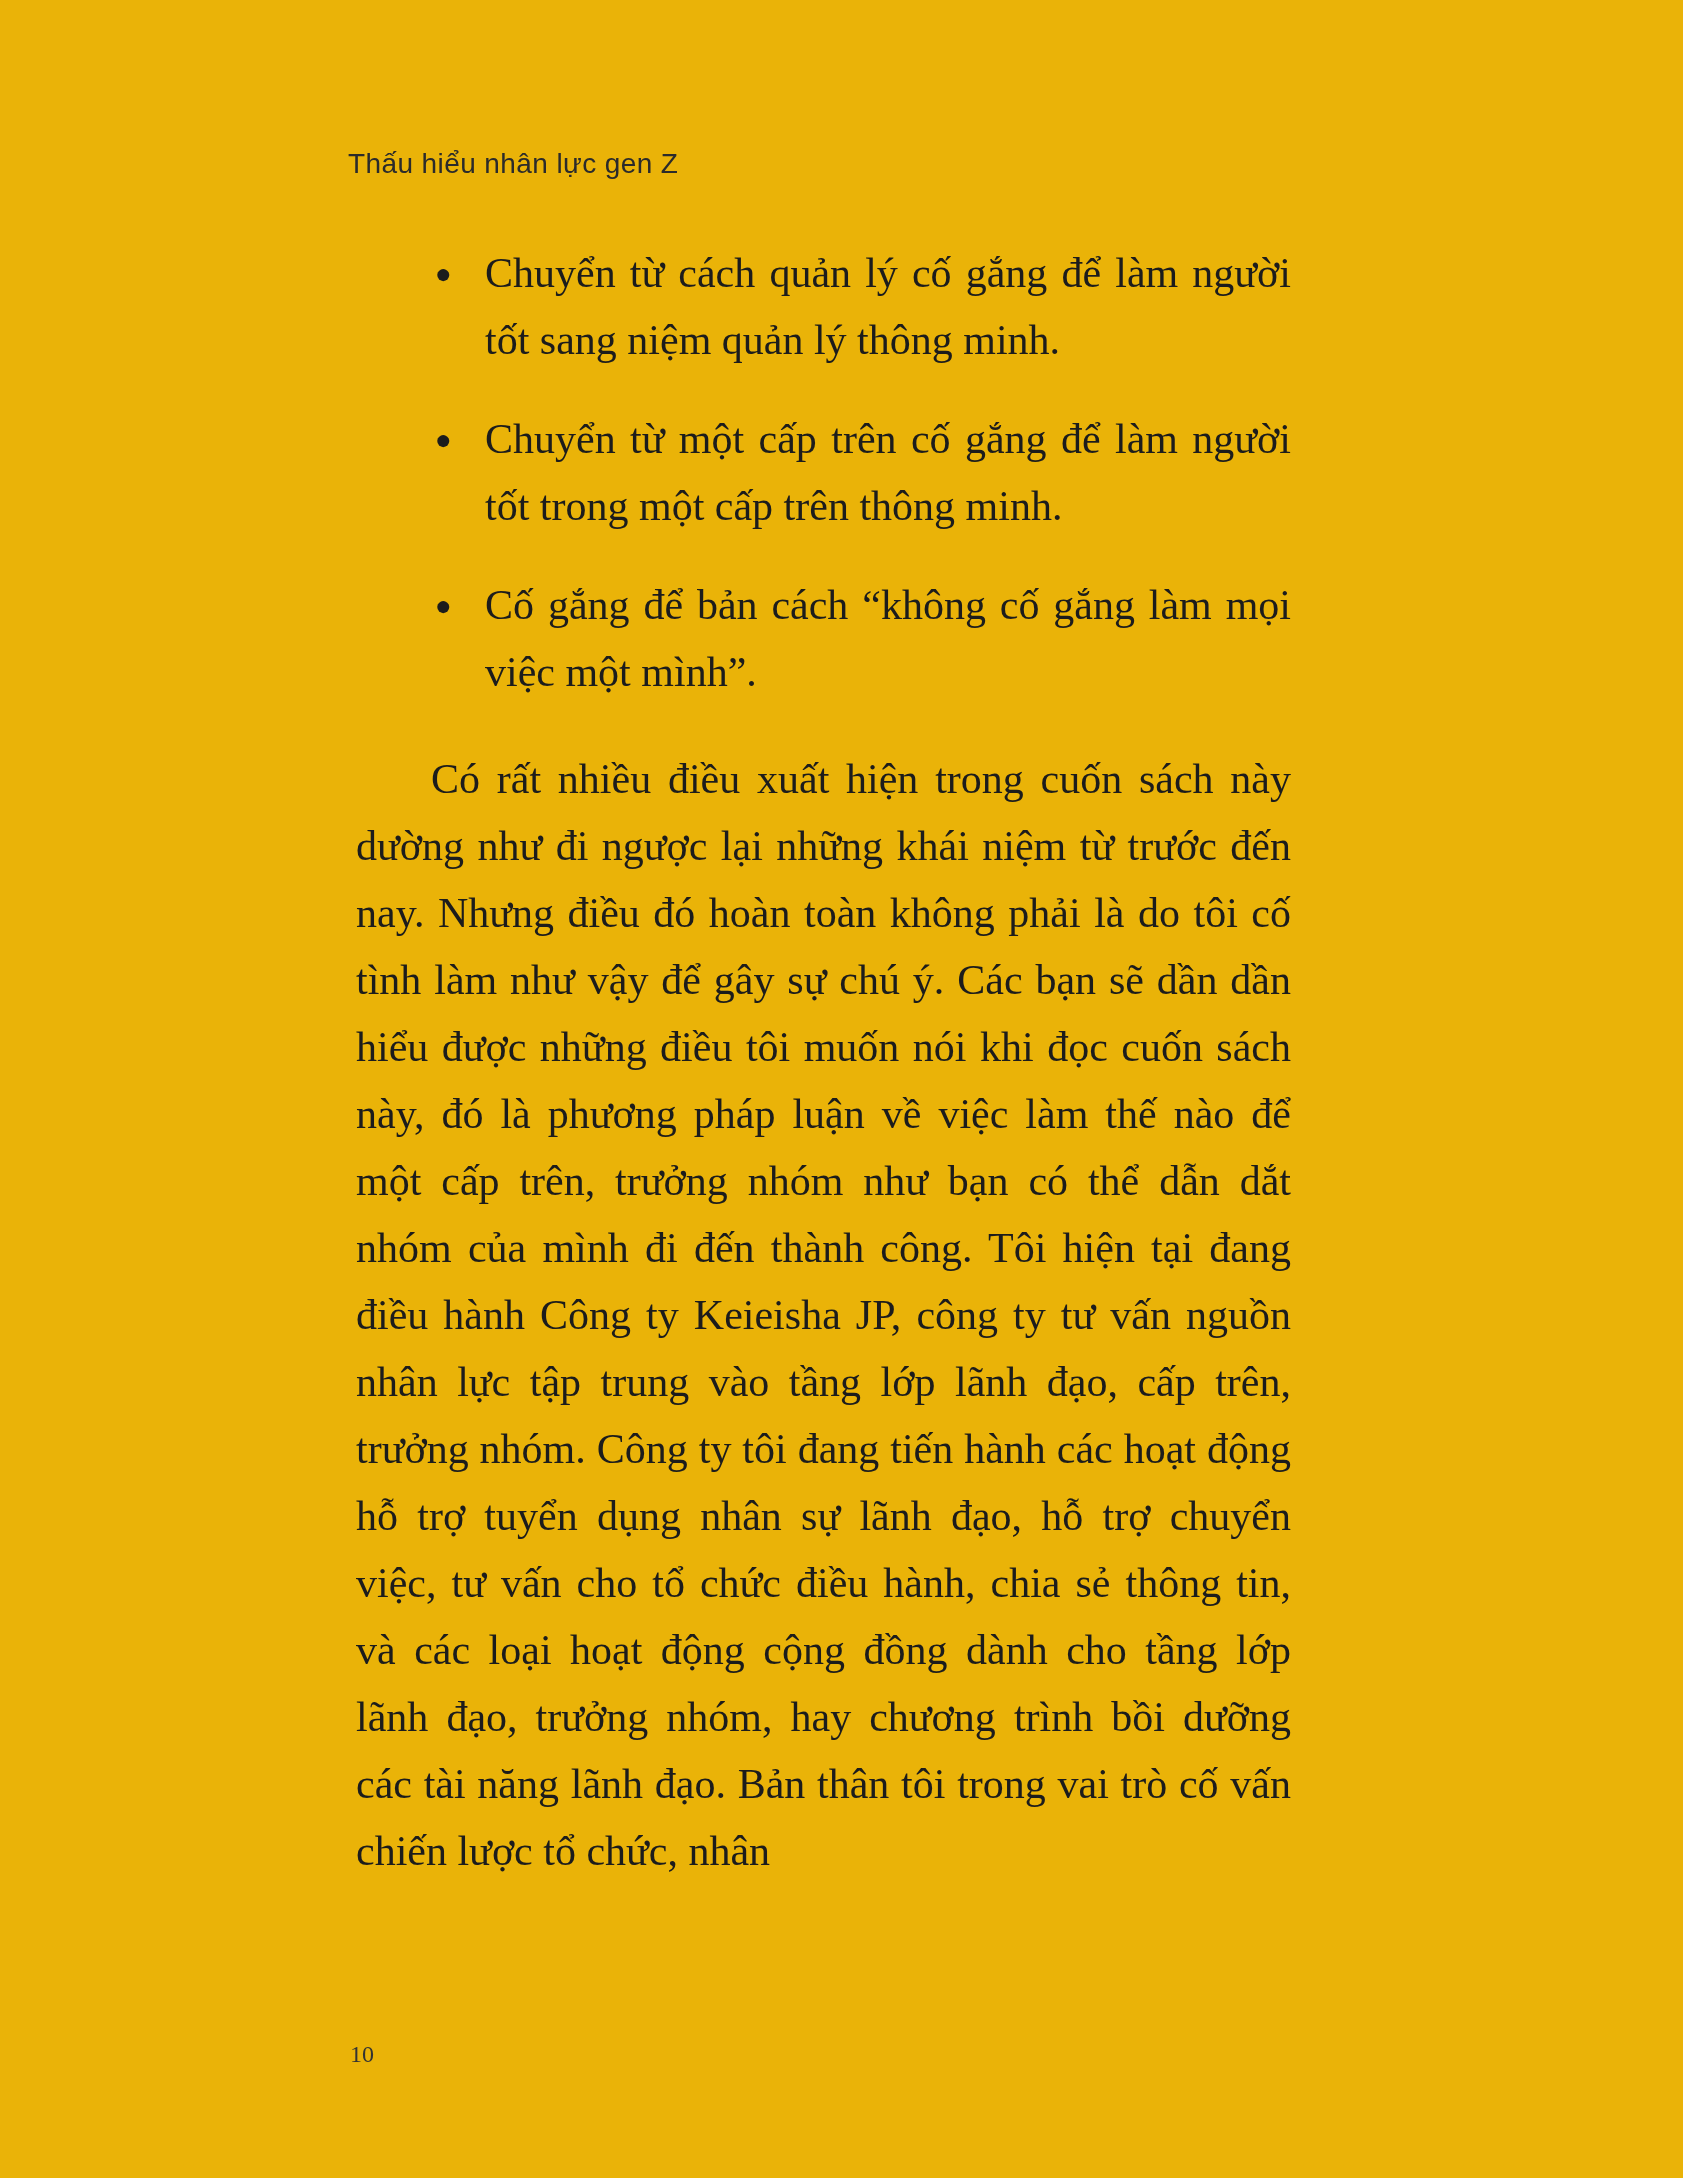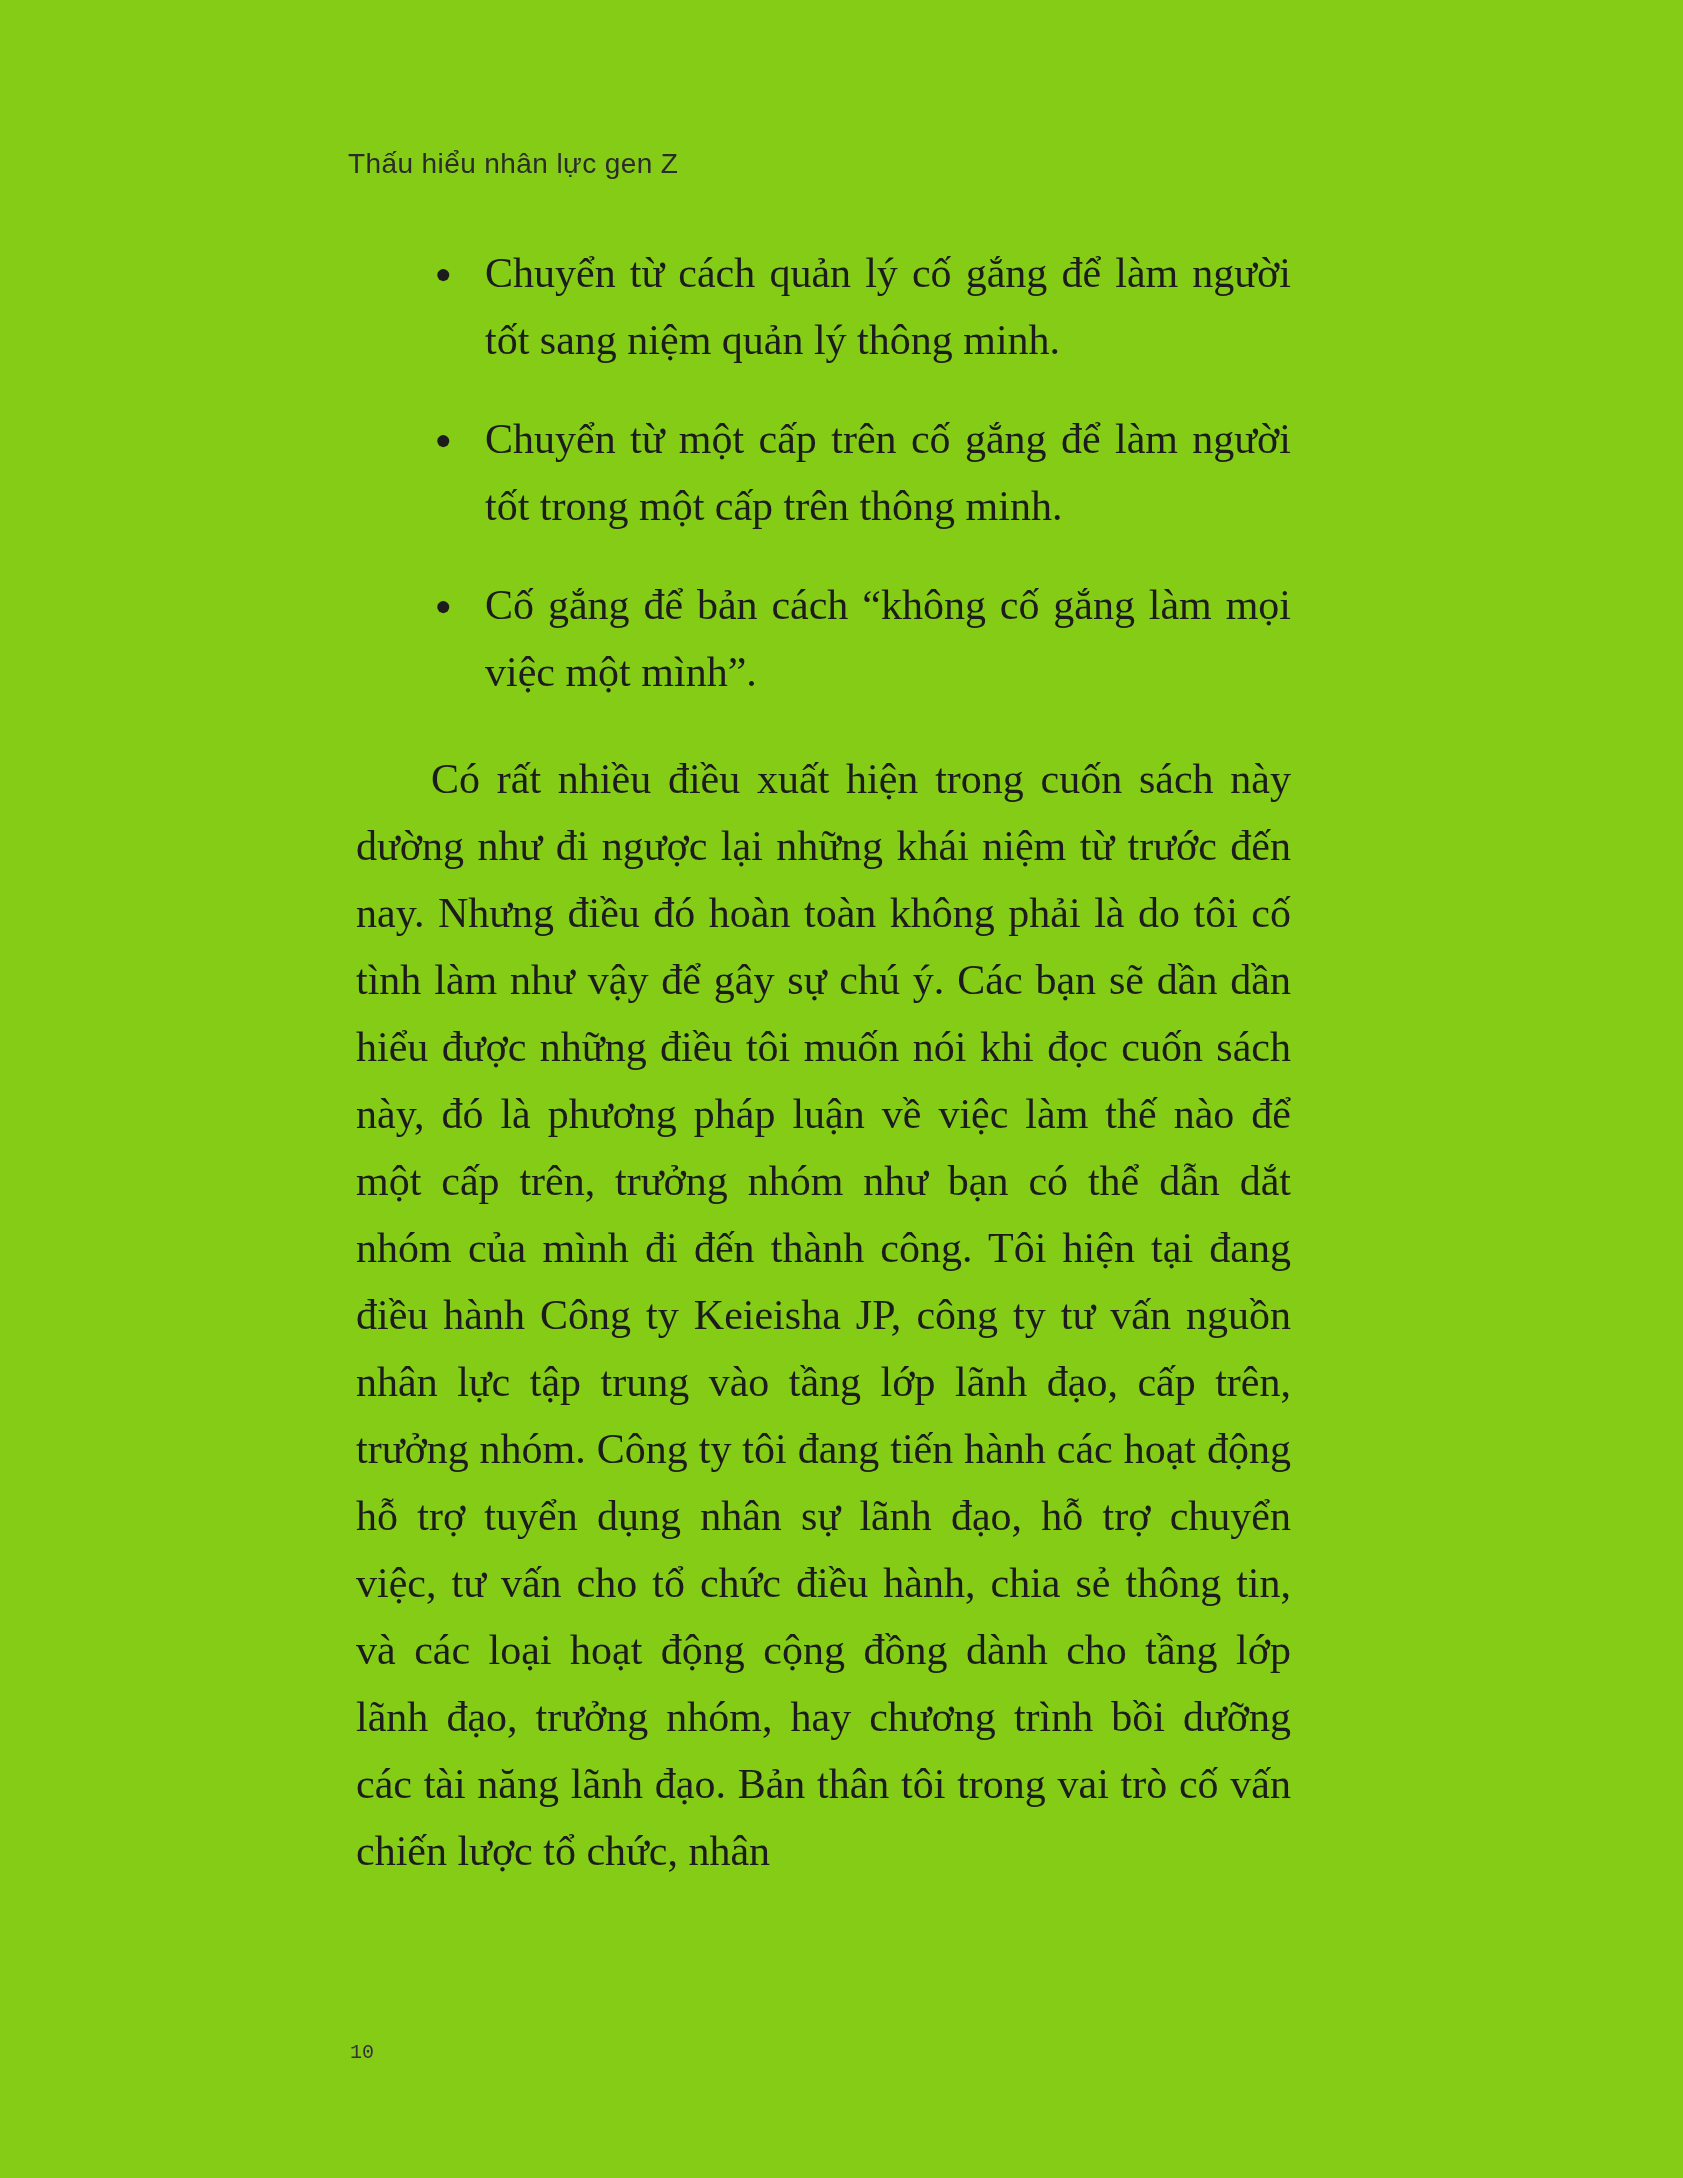--- a/index.html
+++ b/index.html
@@ -5,21 +5,21 @@
 <style>
   html, body {
     margin: 0;
     padding: 0;
     background: #ffffff;
   }
   .page {
     position: relative;
     width: 1683px;
     height: 2178px;
-    background: #84cc16;
+    background: #eab308;
     color: #1c1c1c;
     overflow: hidden;
   }
   .running-header {
     position: absolute;
     left: 348px;
     top: 147px;
     font-family: "Liberation Sans", sans-serif;
     font-size: 28px;
     line-height: 34px;
@@ -57,22 +57,22 @@
   }
   .paragraph {
     margin: 40px 0 0 8px;
     text-indent: 75px;
     text-align: justify;
   }
   .page-number {
     position: absolute;
     left: 350px;
     top: 2041px;
-    font-family: Liberation Mono, monospace;
-    font-size: 20px;
+    font-family: Liberation Serif, serif;
+    font-size: 24px;
     color: #333333;
   }
 </style>
 </head>
 <body>
 
 <div class="page">
 
   <div class="running-header">Thấu hiểu nhân lực gen Z</div>
 

